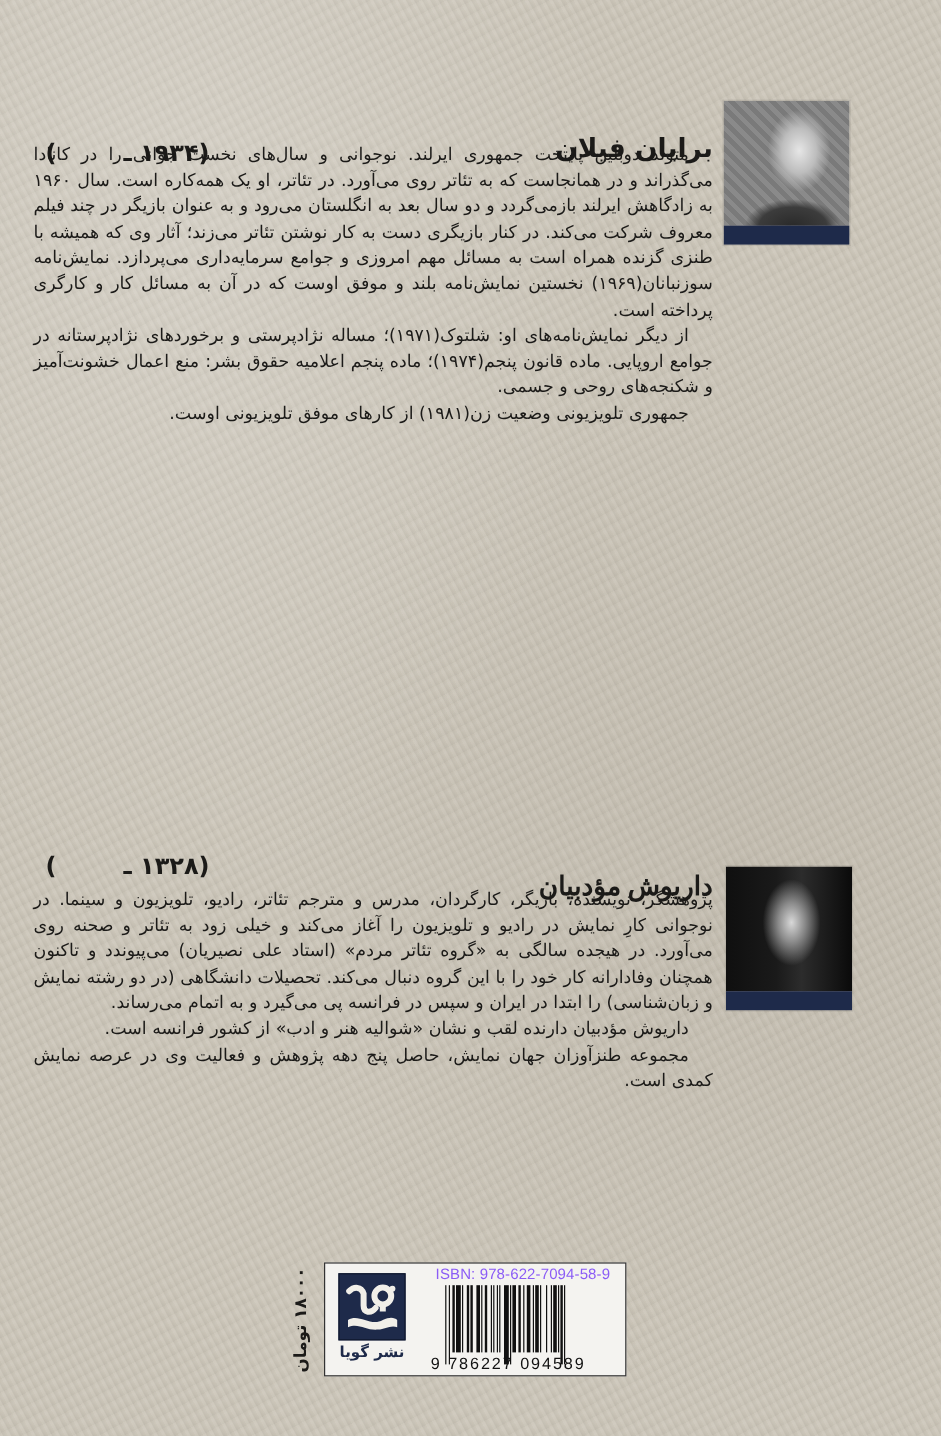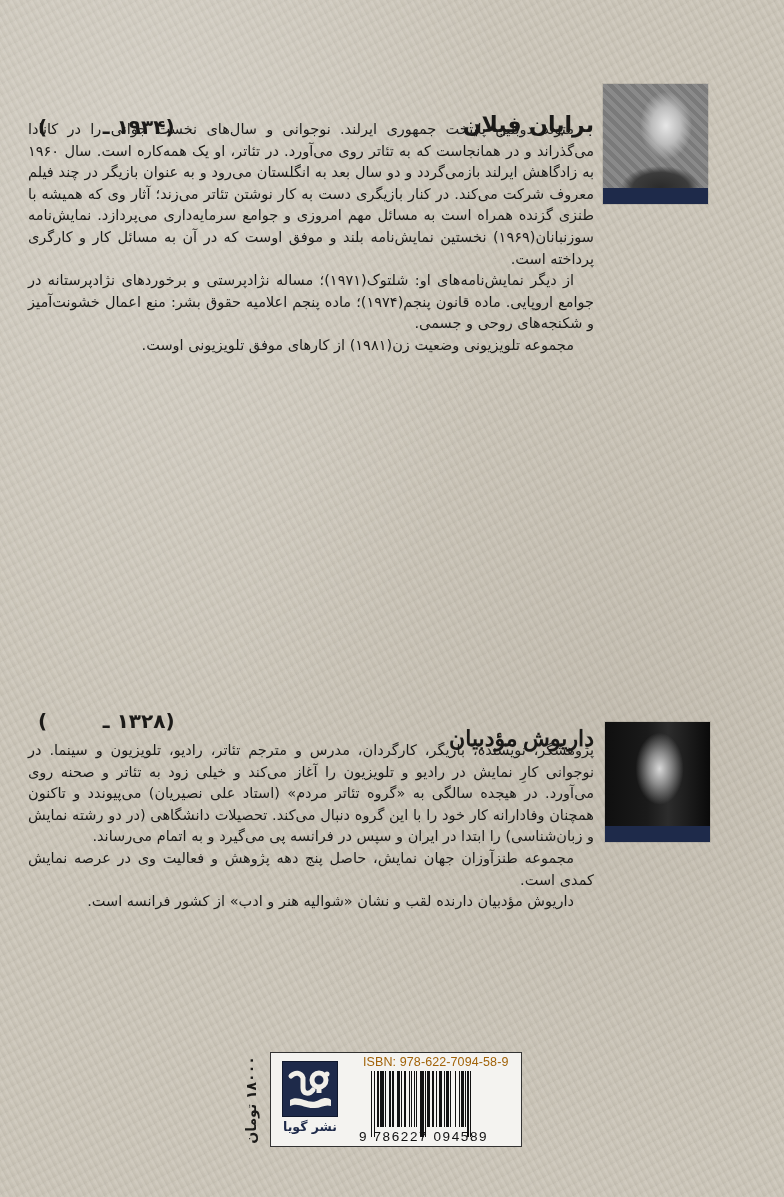--- a/index.html
+++ b/index.html
@@ -155,21 +155,21 @@
       font-size: 12.5px;
       color: #1e2a4a;
     }
     .isbn-label {
       position: absolute;
       left: 92px;
       top: 2px;
       font-family: "Liberation Sans", sans-serif;
       font-size: 12.5px;
       letter-spacing: 0.1px;
-      color: #a16207;
+      color: #8b5cf6;
       white-space: nowrap;
     }
     .bars {
       position: absolute;
       left: 100px;
       top: 18px;
       width: 144px;
       height: 66px;
       display: flex;
       align-items: stretch;
@@ -200,35 +200,35 @@
 <section class="bio bio-1">
   <div class="portrait portrait-1">
     <div class="photo"></div>
     <div class="band" style="background:#1e2a4a"></div>
   </div>
   <h2 class="title title-1">برایان فیلان</h2>
   <div class="dates dates-1">(۱۹۳۴ ـ        )</div>
   <div class="body-text body-1">
       <p class="indent"><span>متولد دوبلین پایتخت جمهوری ایرلند. نوجوانی و سال‌های نخست جوانی را در کانادا می‌گذراند و در همانجاست که به تئاتر روی می‌آورد. در تئاتر، او یک همه‌کاره است. سال ۱۹۶۰ به زادگاهش ایرلند بازمی‌گردد و دو سال بعد به انگلستان می‌رود و به عنوان بازیگر در چند فیلم معروف شرکت می‌کند. در کنار بازیگری دست به کار نوشتن تئاتر می‌زند؛ آثار وی که همیشه با طنزی گزنده همراه است به مسائل مهم امروزی و جوامع سرمایه‌داری می‌پردازد. نمایش‌نامه </span><b>سوزنبانان</b><span>(۱۹۶۹) نخستین نمایش‌نامه بلند و موفق اوست که در آن به مسائل کار و کارگری پرداخته است.</span></p>
       <p class="indent"><span>از دیگر نمایش‌نامه‌های او: </span><b>شلتوک</b><span>(۱۹۷۱)؛ مساله نژادپرستی و برخوردهای نژادپرستانه در جوامع اروپایی. </span><b>ماده قانون پنجم</b><span>(۱۹۷۴)؛ ماده پنجم اعلامیه حقوق بشر: منع اعمال خشونت‌آمیز و شکنجه‌های روحی و جسمی.</span></p>
-      <p class="indent"><span>مجموعه تلویزیونی </span><b>وضعیت زن</b><span>(۱۹۸۱) از کارهای موفق تلویزیونی اوست.</span></p>
+      <p class="indent"><span>جمهوری تلویزیونی </span><b>وضعیت زن</b><span>(۱۹۸۱) از کارهای موفق تلویزیونی اوست.</span></p>
     </div>
 </section>
 
 <section class="bio bio-2">
   <div class="portrait portrait-2">
     <div class="photo"></div>
     <div class="band" style="background:#1e2a4a"></div>
   </div>
   <h2 class="title title-2">داریوش مؤدبیان</h2>
   <div class="dates dates-2">(۱۳۲۸ ـ        )</div>
   <div class="body-text body-2">
       <p><span>پژوهشگر، نویسنده، بازیگر، کارگردان، مدرس و مترجم تئاتر، رادیو، تلویزیون و سینما. در نوجوانی کارِ نمایش در رادیو و تلویزیون را آغاز می‌کند و خیلی زود به تئاتر و صحنه روی می‌آورد. در هیجده سالگی به «گروه تئاتر مردم» (استاد علی نصیریان) می‌پیوندد و تاکنون همچنان وفادارانه کار خود را با این گروه دنبال می‌کند. تحصیلات دانشگاهی (در دو رشته نمایش و زبان‌شناسی) را ابتدا در ایران و سپس در فرانسه پی می‌گیرد و به اتمام می‌رساند.</span></p>
+      <p class="indent"><span>داریوش مؤدبیان دارنده لقب و نشان </span><b>«شوالیه هنر و ادب»</b><span> از کشور فرانسه است.</span></p>
       <p class="indent"><span>مجموعه طنزآوزان جهان نمایش، حاصل پنج دهه پژوهش و فعالیت وی در عرصه نمایش کمدی است.</span></p>
-      <p class="indent"><span>داریوش مؤدبیان دارنده لقب و نشان </span><b>«شوالیه هنر و ادب»</b><span> از کشور فرانسه است.</span></p>
     </div>
 </section>
 
 <div class="price">
   <span>۱۸۰۰۰ تومان</span>
 </div>
 
 <div class="barcode-box">
   <div class="logo">
     <svg width="54" height="54" viewBox="0 0 54 54">

